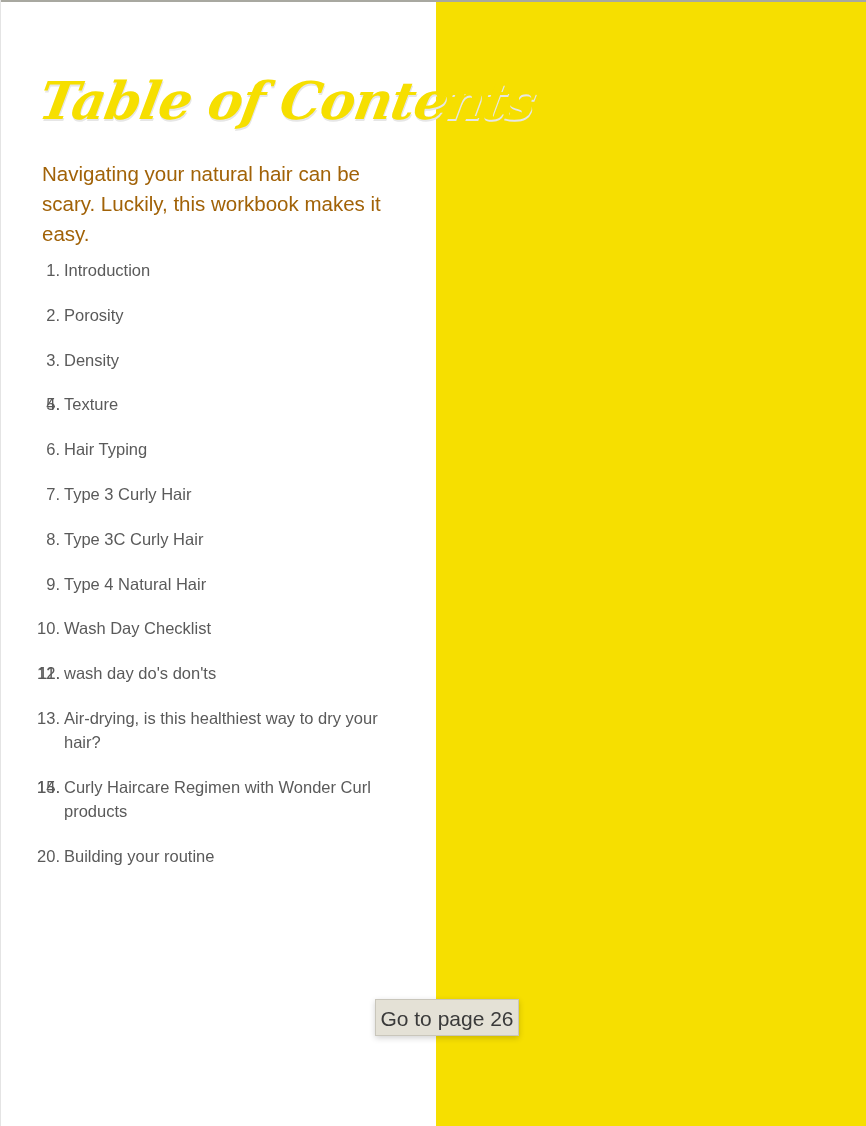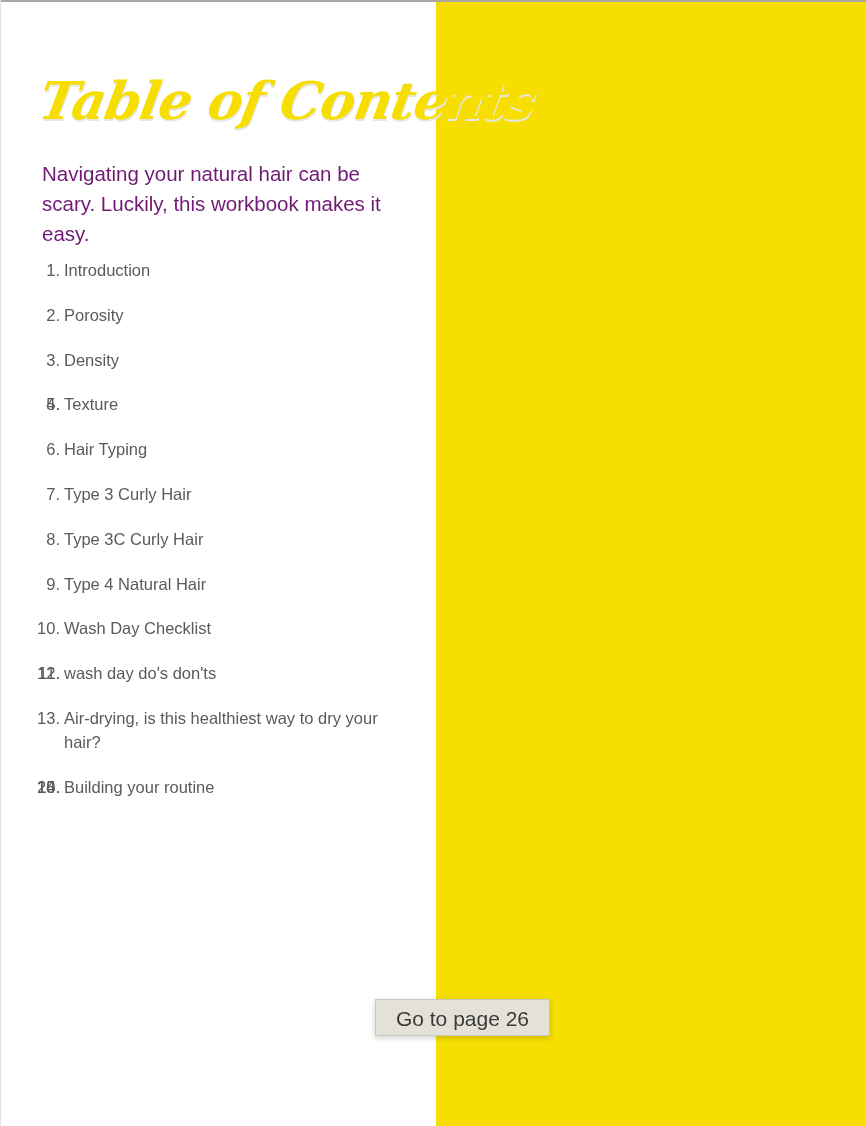--- a/index.html
+++ b/index.html
@@ -19,34 +19,34 @@
     .title {
       position: absolute; left: 40px; top: 70px;
       font-family: "DejaVu Serif", serif; font-style: italic; font-weight: bold;
       font-size: 52px; color: #f6df00; letter-spacing: -1px;
       text-shadow: 1px 2px 0 #e6e6e6;
       transform: skewX(-10deg);
       white-space: nowrap;
     }
     .intro {
       position: absolute; left: 42px; top: 159px; width: 360px;
-      font-size: 20.5px; line-height: 30px; color: #701a75;
+      font-size: 20.5px; line-height: 30px; color: #a16207;
     }
     .toc {
       position: absolute; left: 0; top: 258px; width: 400px; margin: 0; padding: 0; list-style: none;
     }
     .toc li {
       position: relative; font-size: 16.5px; line-height: 24px; color: #5a5a5a;
       padding-left: 64px; margin-bottom: 20.8px;
     }
     .toc li .num {
       position: absolute; left: 0; width: 60px; text-align: right; top: 0;
     }
     .tooltip {
-      position: absolute; left: 375px; top: 999px; width: 175px; height: 37px;
+      position: absolute; left: 375px; top: 999px; width: 144px; height: 37px;
       background: #e4e1d6; border: 1px solid #c9c6bb;
       box-shadow: 0 2px 6px rgba(0,0,0,0.18);
       font-size: 21px; color: #3a3a3a; line-height: 37px; text-align: center;
       box-sizing: border-box;
     }
   </style>
 </head>
 <body>
 
 <div class="topline"></div>
@@ -66,17 +66,17 @@
   <li><span class="num">5.</span><span>Texture</span></li>
   <li><span class="num">6.</span><span>Hair Typing</span></li>
   <li><span class="num">7.</span><span>Type 3 Curly Hair</span></li>
   <li><span class="num">8.</span><span>Type 3C Curly Hair</span></li>
   <li><span class="num">9.</span><span>Type 4 Natural Hair</span></li>
   <li><span class="num">10.</span><span>Wash Day Checklist</span></li>
   <li><span class="num">11.</span></li>
   <li><span class="num">12.</span><span>wash day do's don'ts</span></li>
   <li><span class="num">13.</span><span>Air-drying, is this healthiest way to dry your hair?</span></li>
   <li><span class="num">14.</span></li>
-  <li><span class="num">15.</span></li>
+  <li><span class="num">15.</span><span>Curly Haircare Regimen with Wonder Curl products</span></li>
   <li><span class="num">20.</span><span>Building your routine</span></li>
 </ol>
 
 <div class="tooltip">Go to page 26</div>
 
 </body></html>

